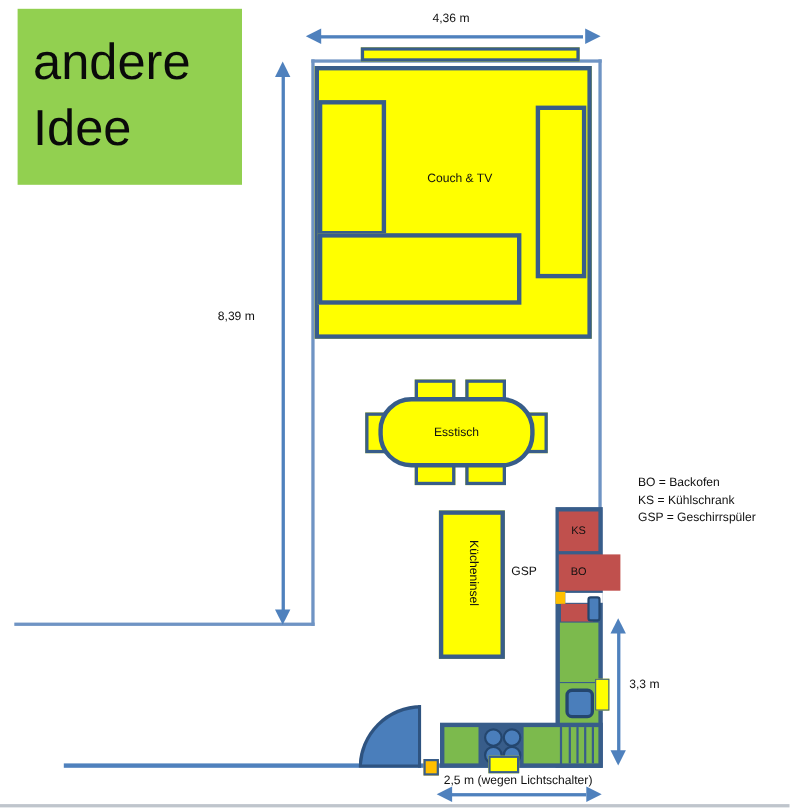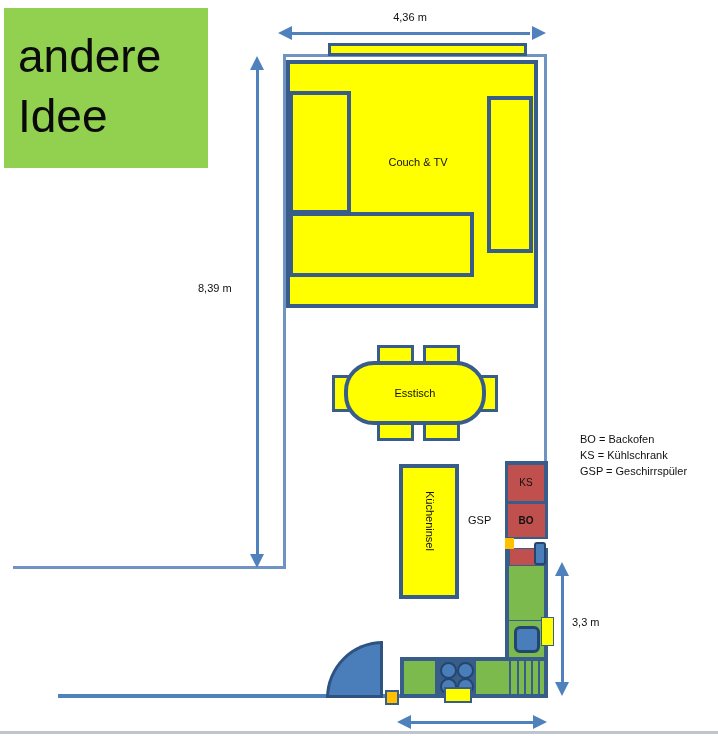--- a/index.html
+++ b/index.html
@@ -19,21 +19,21 @@
   .wall-thin{background:#6F94C4;}
   .wall{background:#4F81BD;}
   
   .aline{background:#4F81BD;}
   .tri{width:0;height:0;position:absolute;}
   .tri-left {border-top:7px solid transparent;border-bottom:7px solid transparent;border-right:14px solid #4F81BD;}
   .tri-right{border-top:7px solid transparent;border-bottom:7px solid transparent;border-left:14px solid #4F81BD;}
   .tri-up   {border-left:7px solid transparent;border-right:7px solid transparent;border-bottom:14px solid #4F81BD;}
   .tri-down {border-left:7px solid transparent;border-right:7px solid transparent;border-top:14px solid #4F81BD;}
   
-  #title-box{left:4px;top:8px;width:204px;height:160px;background:#92D050;}
+  #title-box{left:16px;top:8px;width:204px;height:160px;background:#92D050;}
   #title-box .t{position:absolute;left:14px;top:18px;width:180px;font-size:46px;line-height:60px;color:#0a0a0a;}
   
   .chair{background:#FFFF00;border:3px solid #385D8A;width:37px;height:37px;}
   
   .burner{width:17px;height:17px;border-radius:50%;background:#4A7EBB;border:2px solid #24466E;}
   .drawer-line{position:absolute;top:0;width:2px;height:33px;background:#385D8A;}
   .vert-text{writing-mode:vertical-rl;}
 </style>
 </head>
 <body>
@@ -74,27 +74,27 @@
   <div class="abs chair" style="left:462px;top:375px;width:36px;"></div>
   <div class="abs chair" style="left:377px;top:403px;height:38px;"></div>
   <div class="abs chair" style="left:423px;top:403px;height:38px;"></div>
   <div class="abs yellow" style="left:344px;top:361px;width:142px;height:64px;border-radius:30px;"></div>
   <div class="lbl" style="left:384px;top:387px;width:62px;text-align:center;">Esstisch</div>
 
   <div class="abs yellow" style="left:399px;top:464px;width:60px;height:135px;">
     <div class="vert-text lbl" style="position:absolute;left:20px;top:23px;">Kücheninsel</div>
   </div>
 
-  <div class="lbl" style="left:468px;top:514px;width:32px;text-align:left;">GSP</div>
+  <div class="lbl" style="left:456px;top:514px;width:32px;text-align:right;">GSP</div>
 
   <div class="abs darkblue-bg" style="left:505px;top:461px;width:43px;height:237px;">
     <div class="abs redbox" style="left:3px;top:4px;width:36px;height:36px;">
       <div class="lbl" style="left:0;top:11px;width:36px;text-align:center;font-size:10px;">KS</div>
     </div>
-    <div class="abs redbox" style="left:3px;top:43px;width:37px;height:33px;font-weight:bold;">
+    <div class="abs redbox" style="left:3px;top:43px;width:56px;height:33px;">
       <div class="lbl" style="left:0;top:10px;width:36px;text-align:center;font-size:10px;">BO</div>
     </div>
     <div class="abs" style="left:0px;top:77px;width:9px;height:11px;background:#FFC000;"></div>
     <div class="abs" style="left:9px;top:78px;width:34px;height:9px;background:#ffffff;"></div>
     <div class="abs redbox" style="left:5px;top:88px;width:29px;height:16px;"></div>
     <div class="abs" style="left:29px;top:81px;width:12px;height:23px;background:#4A7EBB;border:2px solid #24466E;border-radius:3px;"></div>
     <div class="abs green-cab" style="left:4px;top:105px;width:35px;height:54px;"></div>
     <div class="abs green-cab" style="left:4px;top:160px;width:35px;height:37px;">
       <div class="abs" style="left:5px;top:5px;width:26px;height:27px;background:#4A7EBB;border:3px solid #24466E;border-radius:6px;"></div>
     </div>
@@ -127,19 +127,20 @@
     <div style="line-height:16px;">BO = Backofen</div>
     <div style="line-height:16px;">KS = Kühlschrank</div>
     <div style="line-height:16px;">GSP = Geschirrspüler</div>
   </div>
 
   <div class="abs aline" style="left:561px;top:574px;width:3px;height:110px;"></div>
   <div class="tri tri-up" style="left:555px;top:562px;"></div>
   <div class="tri tri-down" style="left:555px;top:682px;"></div>
   <div class="lbl" style="left:572px;top:616px;width:45px;">3,3 m</div>
 
+  <div class="lbl" style="left:380px;top:704px;width:182px;text-align:center;">2,5 m (wegen Lichtschalter)</div>
   <div class="abs aline" style="left:409px;top:721px;width:124px;height:3px;"></div>
   <div class="tri tri-left" style="left:397px;top:715px;"></div>
   <div class="tri tri-right" style="left:533px;top:715px;"></div>
 
   <div class="abs" style="left:0;top:731px;width:718px;height:3px;background:#BFC5CC;"></div>
 
 </div>
 
 </body></html>

